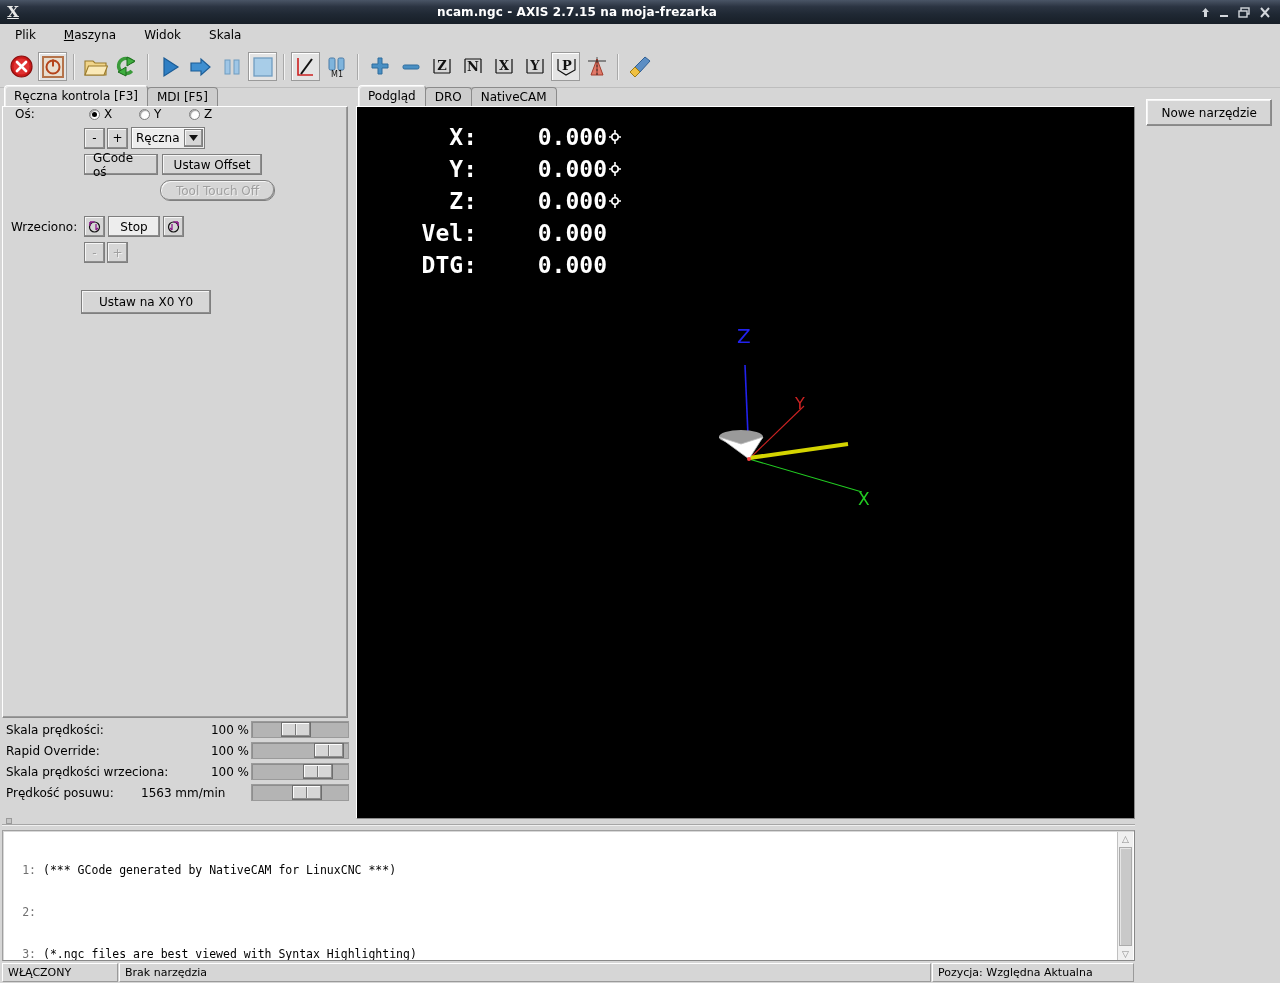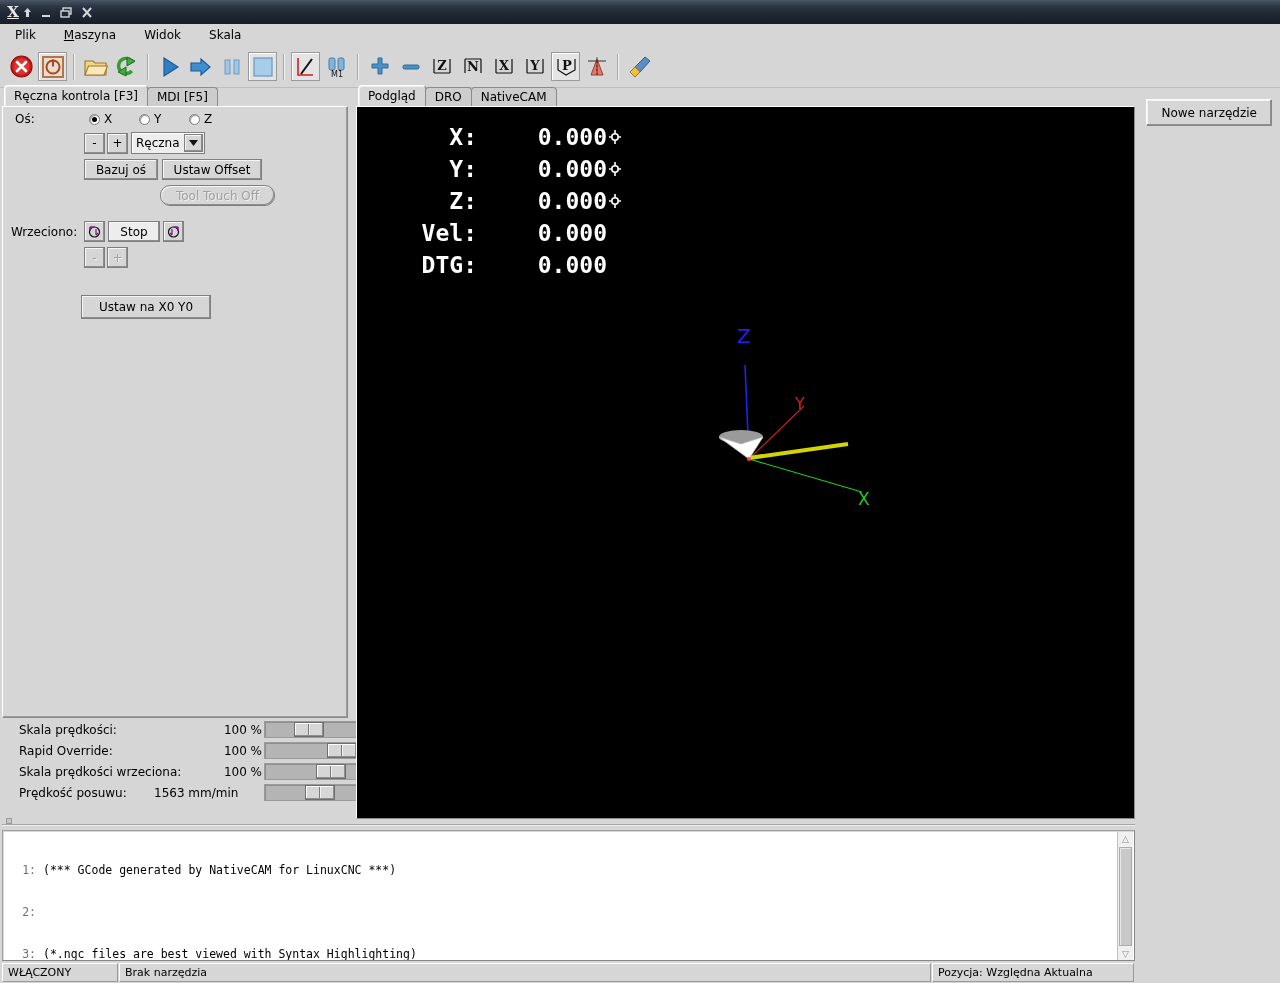--- a/index.html
+++ b/index.html
@@ -124,21 +124,21 @@
   }
   .combo-arrow {
     width: 20px; height: 18px; margin-left: 4px; margin-right: 1px;
     background: #d6d6d6; border: 1px solid #7f7f7f;
     box-shadow: inset -1px -1px 0 #8e8e8e, inset 1px 1px 0 #f6f6f6;
     display: flex; align-items: center; justify-content: center;
   }
 
   
   .sliders {
-    position: absolute; left: 16px; top: 719px; width: 346px; height: 108px;
+    position: absolute; left: 3px; top: 719px; width: 346px; height: 108px;
     background: #d6d6d6;
   }
   .srow { height: 21px; display: flex; align-items: center; position: relative; }
   .srow .name { font-size: 12px; color: #000; padding-left: 3px; }
   .srow .val  { font-size: 12px; color: #000; }
   .strack {
     position: absolute; right: 0; width: 98px; height: 17px;
     background: #b4b4b4;
     border: 1px solid #9a9a9a;
     box-shadow: inset 1px 1px 0 #8e8e8e;
@@ -224,20 +224,21 @@
   .grip {
     position: absolute; left: 6px; top: 818px; width: 6px; height: 6px;
     background: #c6c6c6; border: 1px solid #9a9a9a;
   }
 </style>
 </head>
 <body>
 
 <div class="titlebar">
   <div class="titlebar-icon">X</div>
+  <div class="titlebar-title">ncam.ngc - AXIS 2.7.15 na moja-frezarka</div>
   <div class="wincontrols">
     <span class="wc">
       <svg width="9" height="11" viewBox="0 0 9 11">
           <path d="M4.5 1 L8 5 H6 V10 H3 V5 H1 Z" fill="#d3d7dc"></path>
         </svg>
     </span>
     <span class="wc">
       <svg width="10" height="11" viewBox="0 0 10 11">
           <rect x="1" y="8" width="8" height="2" fill="#d3d7dc"></rect>
         </svg>
@@ -418,21 +419,21 @@
 </div>
 
 <div class="tabstrip" style="left:358px; top:85px;">
   <div class="tab active">Podgląd</div>
   <div class="tab">DRO</div>
   <div class="tab">NativeCAM</div>
 </div>
 
 <div class="leftpanel">
 
-  <div class="row" style="margin-top:5px;">
+  <div class="row" style="">
     <div class="lbl" style="width:86px; padding-left:12px;">Oś:</div>
     <div class="row" style="width:50px;">
       <span class="radio-outer">
           <span class="radio-dot"></span>
         </span>
       <span class="lbl">X</span>
     </div>
     <div class="row" style="width:50px;">
       <span class="radio-outer"></span>
       <span class="lbl">Y</span>
@@ -450,21 +451,21 @@
       <span>Ręczna</span>
       <span class="combo-arrow">
         <svg width="9" height="6" viewBox="0 0 9 6">
             <path d="M0 0 H9 L4.5 6 Z" fill="#111"></path>
           </svg>
       </span>
     </div>
   </div>
 
   <div class="row" style="margin-top:5px; padding-left:81px;">
-    <div class="btn" style="width:74px;">Bazuj oś</div>
+    <div class="btn" style="width:74px;">GCode oś</div>
     <div class="btn" style="width:100px; margin-left:4px;">Ustaw Offset</div>
   </div>
 
   <div class="row" style="margin-top:5px; padding-left:157px;">
     <div class="btn disabled" style="width:115px;border-radius:10px;">Tool Touch Off</div>
   </div>
 
   <div class="row" style="margin-top:15px;">
     <div class="lbl" style="width:81px; padding-left:8px;">Wrzeciono:</div>
     <div class="btn tiny">

